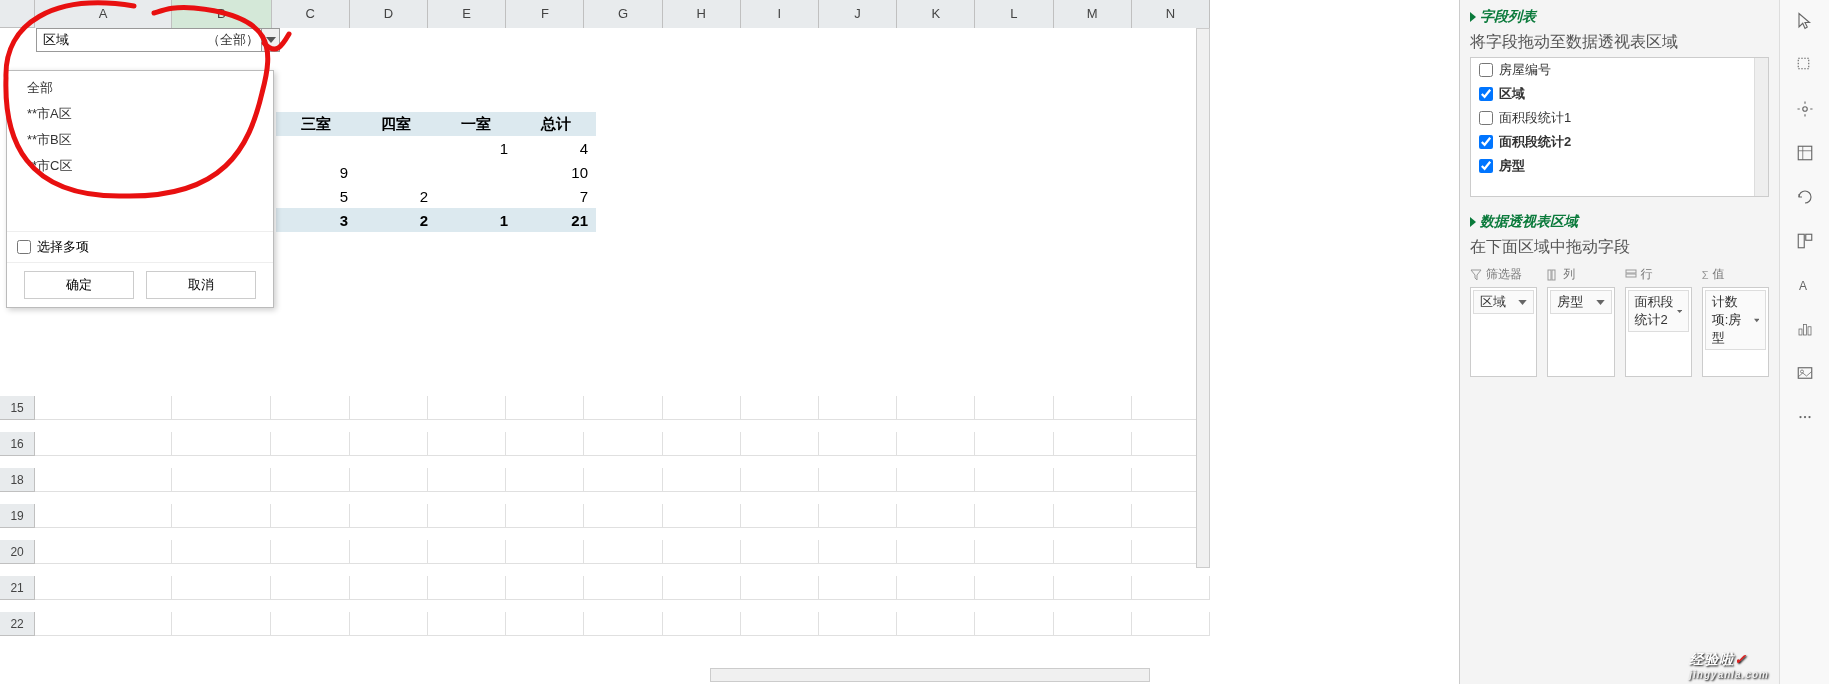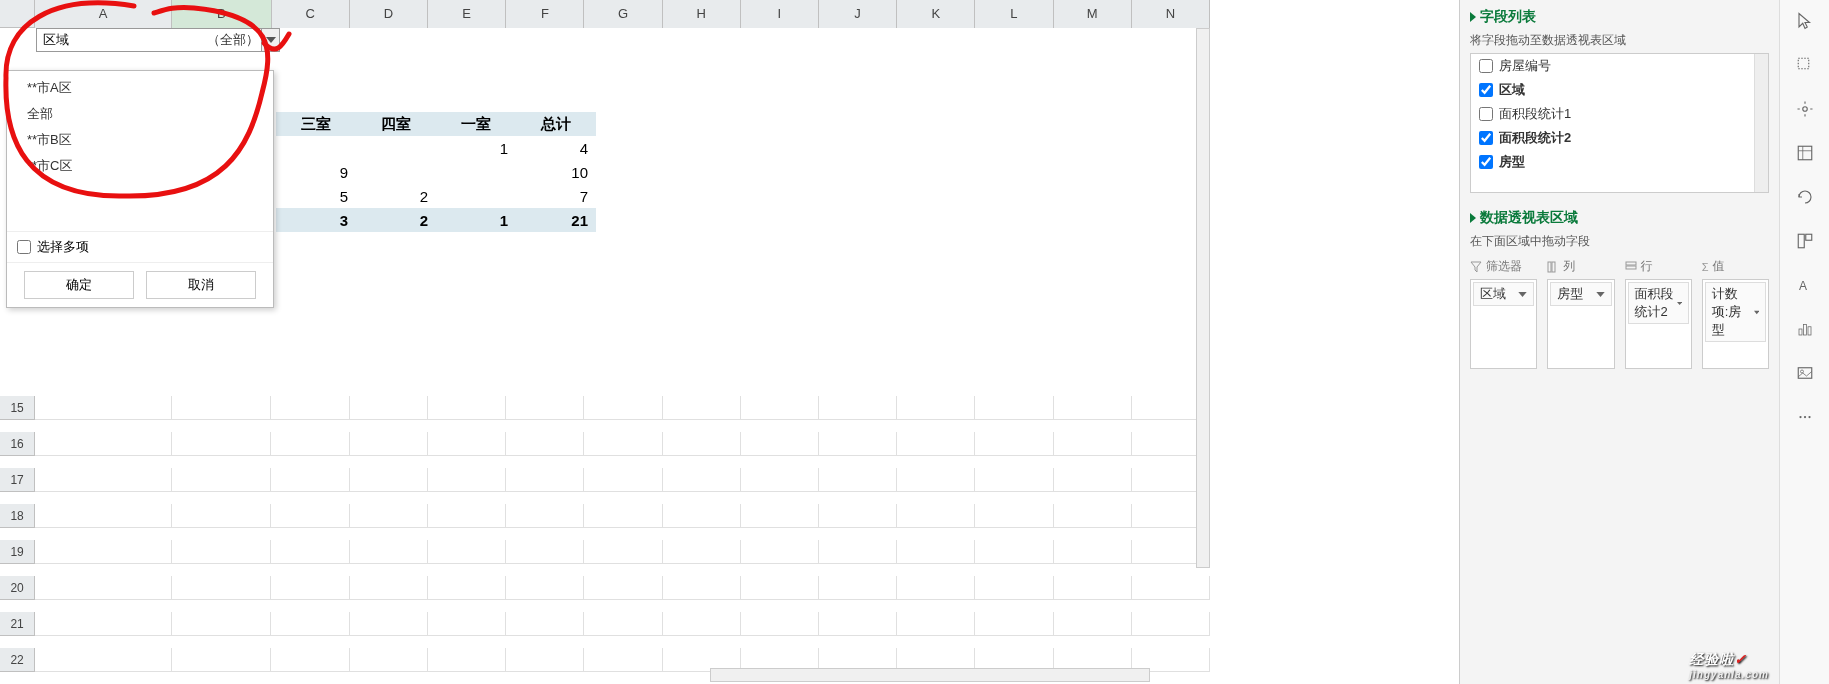--- a/index.html
+++ b/index.html
@@ -231,31 +231,32 @@
       border-left: 1px solid #ccc;
       padding: 8px 10px;
     }
     .sp-title {
       color: #0a7a3b;
       font-weight: bold;
       font-size: 14px;
       margin-bottom: 6px;
       display: flex;
       align-items: center;
+      font-style: italic;
     }
     .sp-title::before {
       content: "";
       display: inline-block;
       width: 0; height: 0;
       border-top: 5px solid transparent;
       border-bottom: 5px solid transparent;
       border-left: 6px solid #0a7a3b;
       margin-right: 4px;
     }
-    .sp-desc { font-size: 12px; color: #555; margin-bottom: 4px; }
+    .sp-desc { font-size: 16px; color: #555; margin-bottom: 4px; }
     .field-box {
       background: #fff;
       border: 1px solid #ccc;
       height: 140px;
       overflow-y: auto;
       position: relative;
     }
     .field-row {
       display: flex;
       align-items: center;
@@ -376,37 +377,20 @@
         <div class="cell" style="width: 80px;"></div>
         <div class="cell" style="width: 80px;"></div>
         <div class="cell" style="width: 80px;"></div>
         <div class="cell" style="width: 80px;"></div>
         <div class="cell" style="width: 80px;"></div>
         <div class="cell" style="width: 80px;"></div>
         <div class="cell" style="width: 80px;"></div>
         <div class="cell" style="width: 80px;"></div>
       </div>
       <div class="grid-row">
-        <div class="row-header">17</div>
-        <div class="cell" style="width: 140px;"></div>
-        <div class="cell" style="width: 102px;"></div>
-        <div class="cell" style="width: 80px;"></div>
-        <div class="cell" style="width: 80px;"></div>
-        <div class="cell" style="width: 80px;"></div>
-        <div class="cell" style="width: 80px;"></div>
-        <div class="cell" style="width: 80px;"></div>
-        <div class="cell" style="width: 80px;"></div>
-        <div class="cell" style="width: 80px;"></div>
-        <div class="cell" style="width: 80px;"></div>
-        <div class="cell" style="width: 80px;"></div>
-        <div class="cell" style="width: 80px;"></div>
-        <div class="cell" style="width: 80px;"></div>
-        <div class="cell" style="width: 80px;"></div>
-      </div>
-      <div class="grid-row">
         <div class="row-header">18</div>
         <div class="cell" style="width: 140px;"></div>
         <div class="cell" style="width: 102px;"></div>
         <div class="cell" style="width: 80px;"></div>
         <div class="cell" style="width: 80px;"></div>
         <div class="cell" style="width: 80px;"></div>
         <div class="cell" style="width: 80px;"></div>
         <div class="cell" style="width: 80px;"></div>
         <div class="cell" style="width: 80px;"></div>
         <div class="cell" style="width: 80px;"></div>
@@ -491,22 +475,22 @@
     <div class="pivot-all">（全部）</div>
     <div class="pivot-dropdown-btn">
       <svg viewBox="0 0 10 6">
           <path d="M0 0 L5 6 L10 0 Z" fill="#555"></path>
         </svg>
     </div>
   </div>
 
   <div class="dropdown-panel">
     <div class="dd-list">
+        <div class="dd-item">全部</div>
         <div class="dd-item">**市A区</div>
-        <div class="dd-item">全部</div>
         <div class="dd-item">**市B区</div>
         <div class="dd-item">**市C区</div>
       </div>
     <div class="dd-multi">
       <input type="checkbox" style="">
       <span>选择多项</span>
     </div>
     <div class="dd-buttons">
       <div class="dd-btn">确定</div>
       <div class="dd-btn">取消</div>

